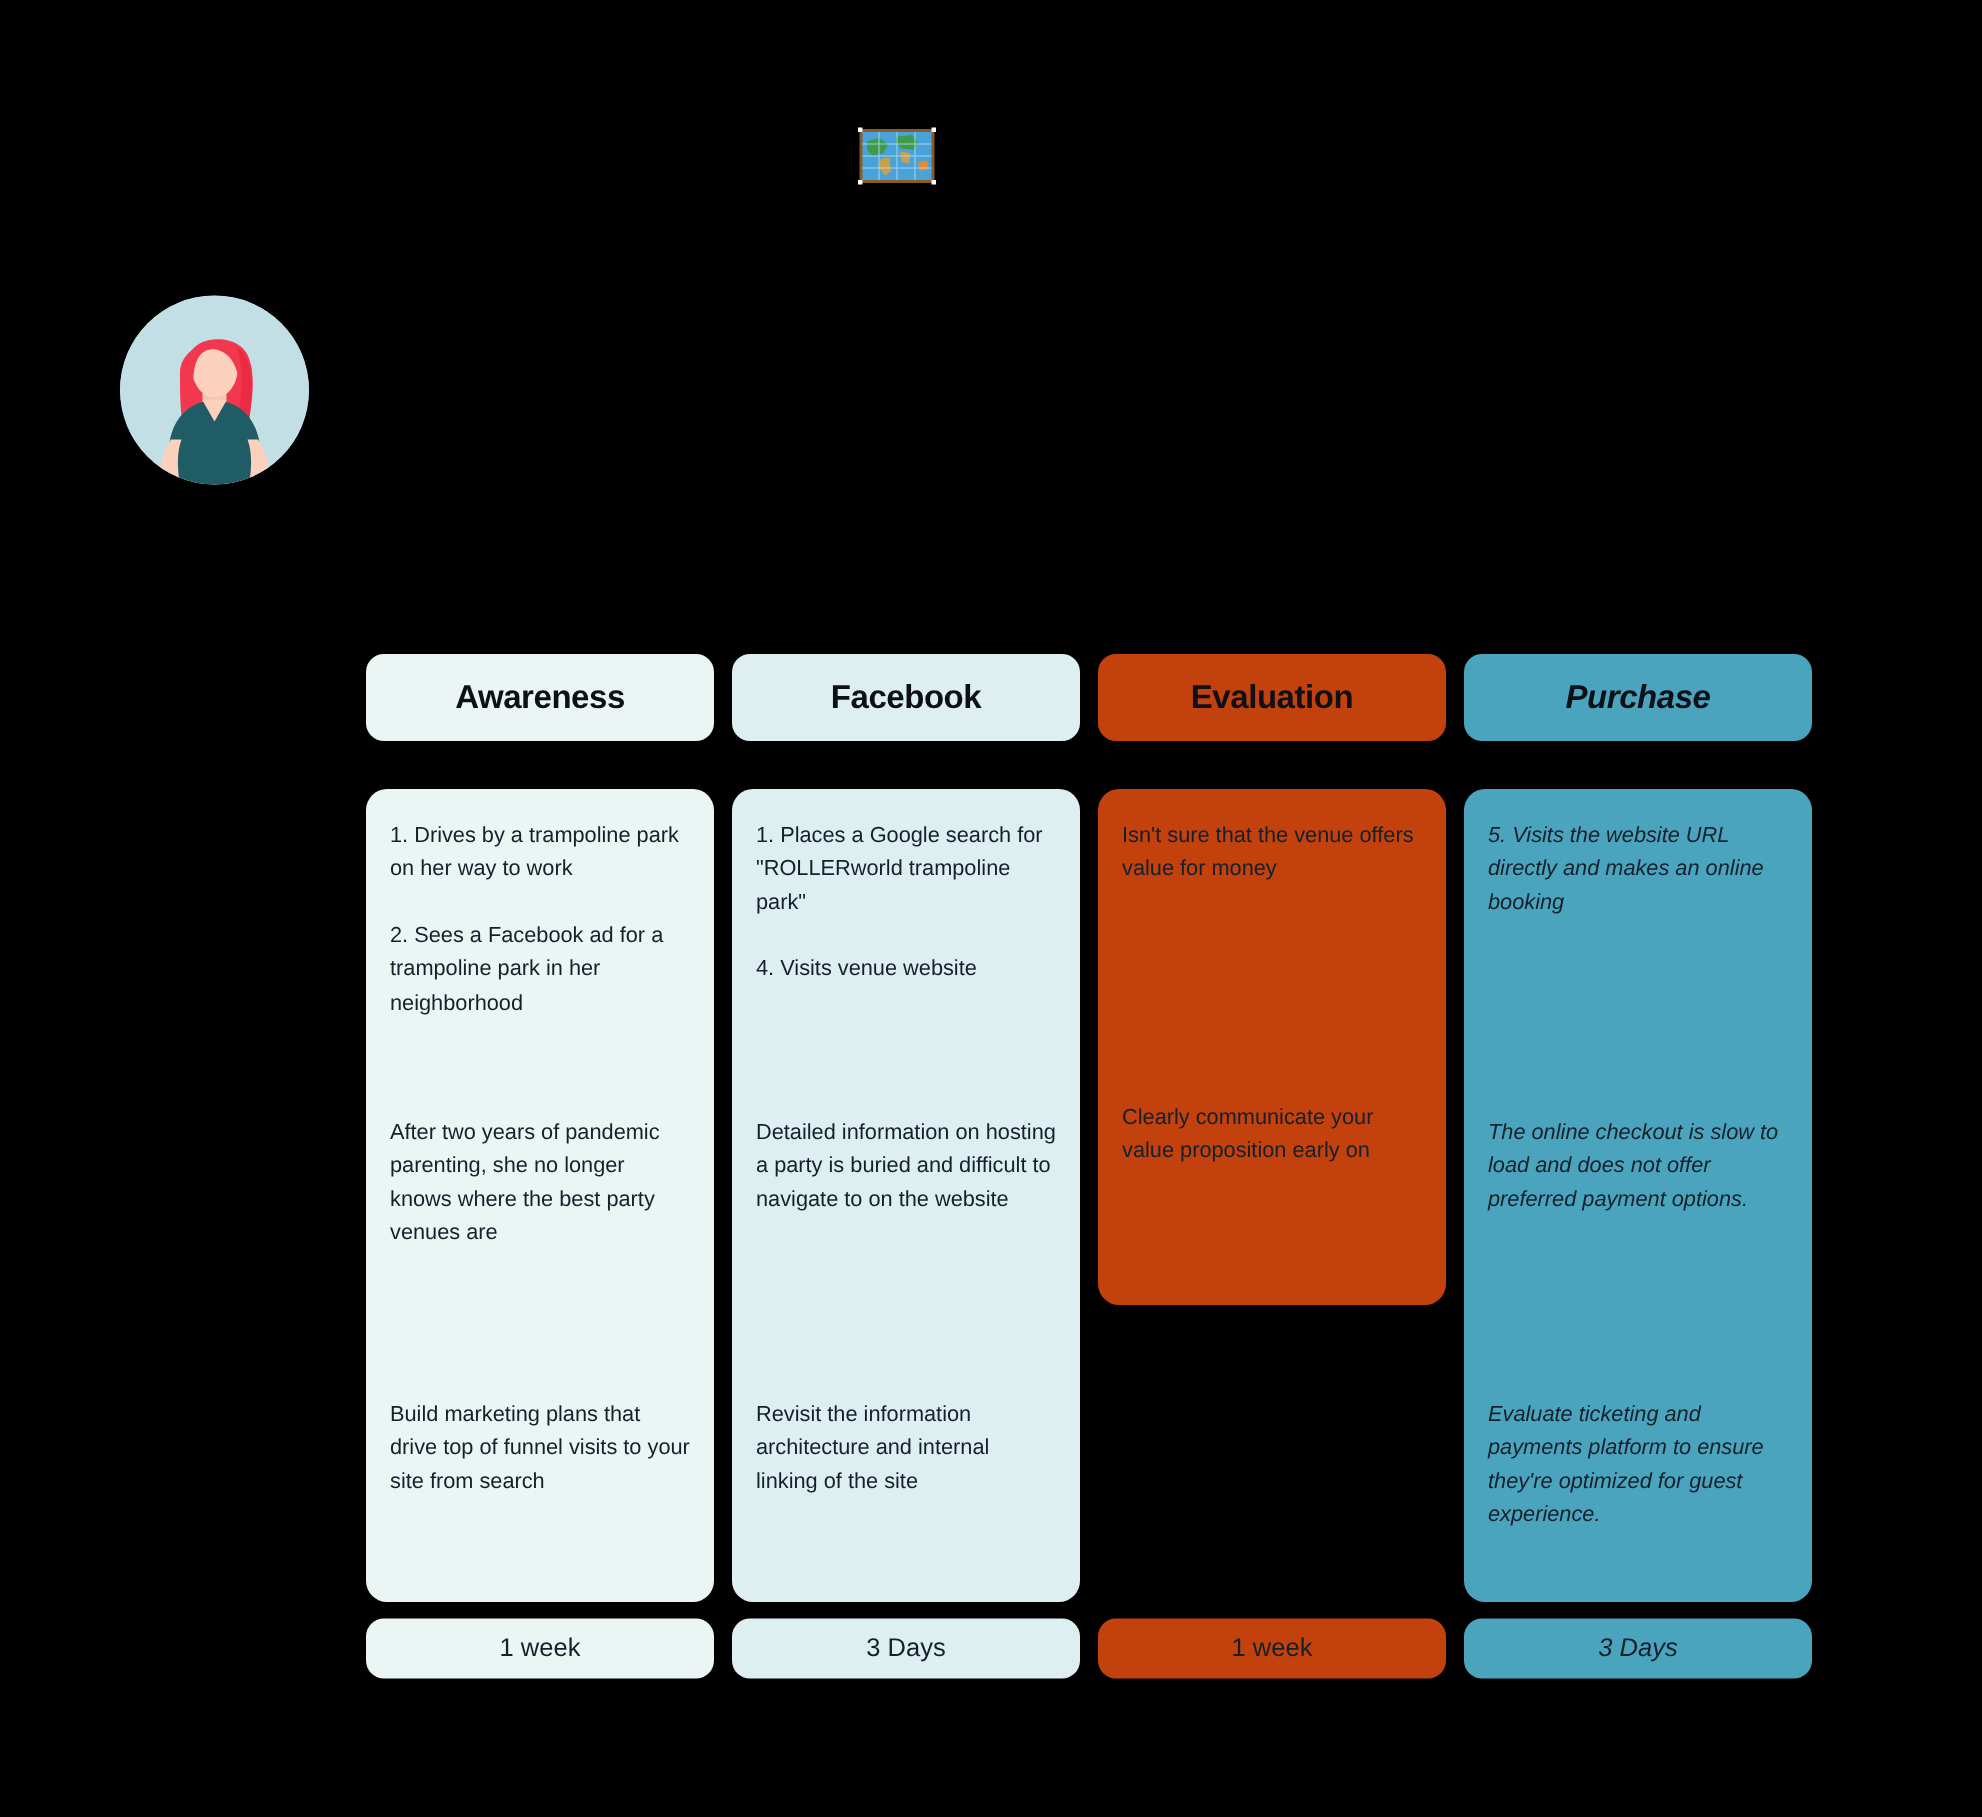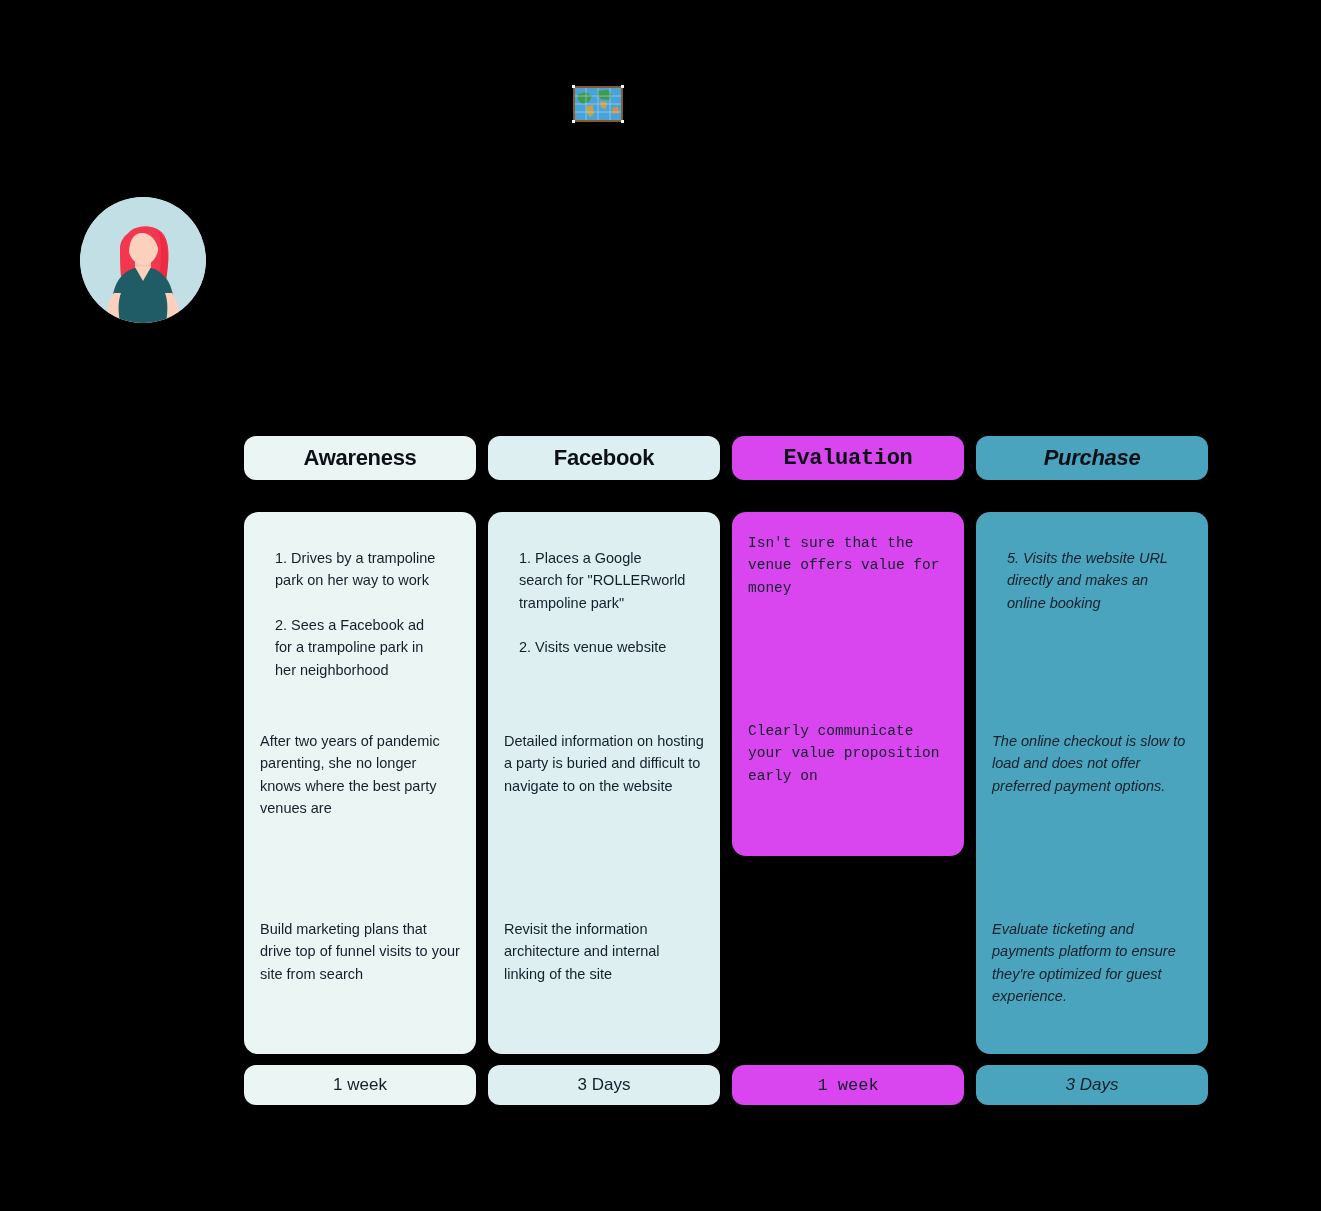--- a/index.html
+++ b/index.html
@@ -49,21 +49,21 @@
     gap: 0px;
   }
 
   .cell {
     flex: 0 0 auto;
     position: relative;
   }
 
   
   .stage-head {
-    height: 44px;
+    height: 58px;
     border-radius: 12px;
     display: flex;
     align-items: center;
     justify-content: center;
     font-weight: bold;
     font-size: 22px;
     letter-spacing: -0.3px;
     color: #0d1117;
   }
 
@@ -73,21 +73,21 @@
     padding: 20px 16px 16px 16px;
     display: flex;
     flex-direction: column;
   }
 
   .block {
     font-size: 14.5px;
     line-height: 1.55;
     color: #15202b;
   }
-  .block p { margin: 15px; }
+  .block p { margin: 0; }
   .block p + p { margin-top: 22px; }
 
   .actions-block  { min-height: 198px; }
   .pain-block     { min-height: 188px; }
   .opp-block      { min-height: 120px; }
 
   
   .stage-foot {
     height: 40px;
     border-radius: 12px;
@@ -98,21 +98,21 @@
     color: #15202b;
   }
 
   
   .col-w-head { width: 232px; }
   .col-gap    { width: 12px; flex: 0 0 12px; }
 
   
   .tint-0 { background: #eaf5f4; }
   .tint-1 { background: #ddeff1; }
-  .tint-2 { background: #d946ef; font-family: Liberation Mono, monospace; }
+  .tint-2 { background: #c2410c; }
   .tint-3 { background: #4ba4be; font-style: italic; }
 
   .spacer-row { height: 8px; }
   .spacer-foot { height: 11px; }
 </style>
 </head>
 <body>
 
 <div class="map-emblem">
   <svg width="52" height="40" viewBox="0 0 52 40" xmlns="http://www.w3.org/2000/svg">
@@ -197,21 +197,21 @@
         <div class="block opp-block">Build marketing plans that drive top of funnel visits to your site from search</div>
       </div>
     </div>
 
     <div class="col-gap"></div>
 
     <div class="cell">
       <div class="stage-body col-w-head tint-1">
         <div class="block actions-block">
           <p>1. Places a Google search for "ROLLERworld trampoline park"</p>
-          <p>2. Visits venue website</p>
+          <p>4. Visits venue website</p>
         </div>
         <div class="block pain-block">Detailed information on hosting a party is buried and difficult to navigate to on the website</div>
         <div class="block opp-block">Revisit the information architecture and internal linking of the site</div>
       </div>
     </div>
 
     <div class="col-gap"></div>
 
     <div class="cell">
       <div class="stage-body col-w-head tint-2">

